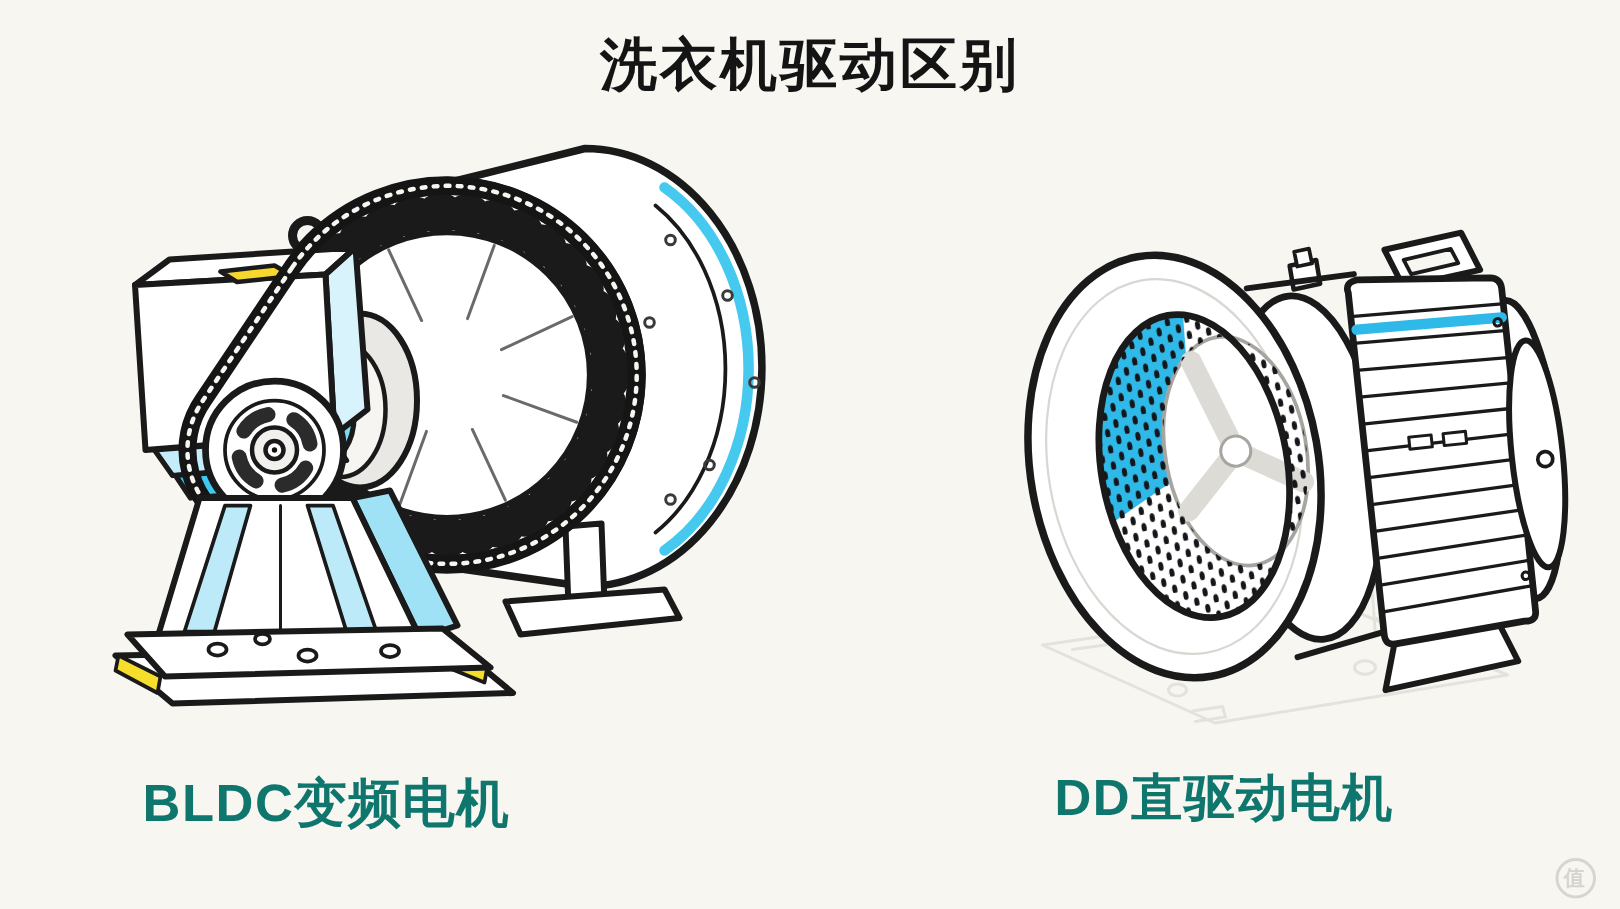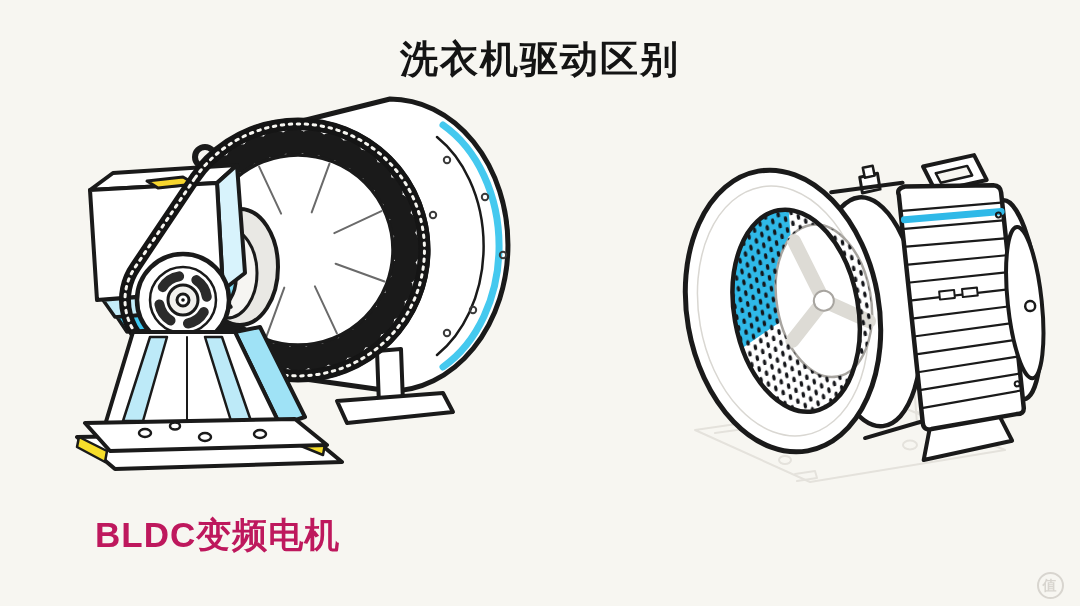--- a/index.html
+++ b/index.html
@@ -1,24 +1,24 @@
 <!DOCTYPE html>
 <html><head>
 <meta charset="utf-8">
 <style>
   html,body{margin:0;padding:0;}
   body{width:1080px;height:606px;overflow:hidden;font-family:"Liberation Sans","DejaVu Sans",sans-serif;}
   .stage{position:absolute;inset:0;width:1080px;height:606px;background:#f7f6f1;}
-  .page-title{position:absolute;left:0;right:0;top:18px;margin:16px;text-align:center;
+  .page-title{position:absolute;left:0;right:0;top:18px;margin:0;text-align:center;
     font-size:38px;font-weight:900;color:#141414;letter-spacing:2px;}
   .fig{position:absolute;margin:0;padding:0;}
   .fig-left{left:55px;top:85px;width:500px;height:400px;}
   .fig-right{left:655px;top:130px;width:420px;height:380px;}
   .fig svg{display:block;width:100%;height:100%;}
-  .caption{position:absolute;margin:0;font-weight:900;color:#be185d;letter-spacing:1px;white-space:nowrap;}
+  .caption{position:absolute;margin:0;font-weight:900;color:#0f766e;letter-spacing:1px;white-space:nowrap;}
   .caption-left{left:95px;top:512px;font-size:35px;}
   .caption-right{left:703px;top:509px;font-size:34px;}
   .watermark{position:absolute;right:16px;bottom:7px;display:flex;align-items:center;gap:7px;
     color:#d8d5cf;font-size:20px;font-weight:700;letter-spacing:2px;}
   .wm-badge{display:inline-flex;align-items:center;justify-content:center;width:23px;height:23px;
     border:2px solid #d8d5cf;border-radius:50%;font-size:14px;font-weight:700;}
 </style>
 </head>
 <body>
 
@@ -192,18 +192,19 @@
         </g>
         <circle cx="170" cy="178" r="10" fill="#ffffff" stroke="#a8a5a0" stroke-width="2"></circle>
         <path d="M 79 183 A 62 102 0 1 0 203 183 A 62 102 0 1 0 79 183 Z
                  M 123 178 A 47 77 0 1 0 217 178 A 47 77 0 1 0 123 178 Z" fill-rule="evenodd" fill="url(#holePat)"></path>
         <ellipse cx="141" cy="183" rx="62" ry="102" fill="none" stroke="#1a1a1a" stroke-width="4.5"></ellipse>
       </g>
     </svg>
   </figure>
 
   <figcaption class="caption caption-left">BLDC变频电机</figcaption>
+  <figcaption class="caption caption-right">DD直驱动电机</figcaption>
 
   <div class="watermark">
     <span class="wm-badge">值</span>
   </div>
 
 </div>
 
 </body></html>

